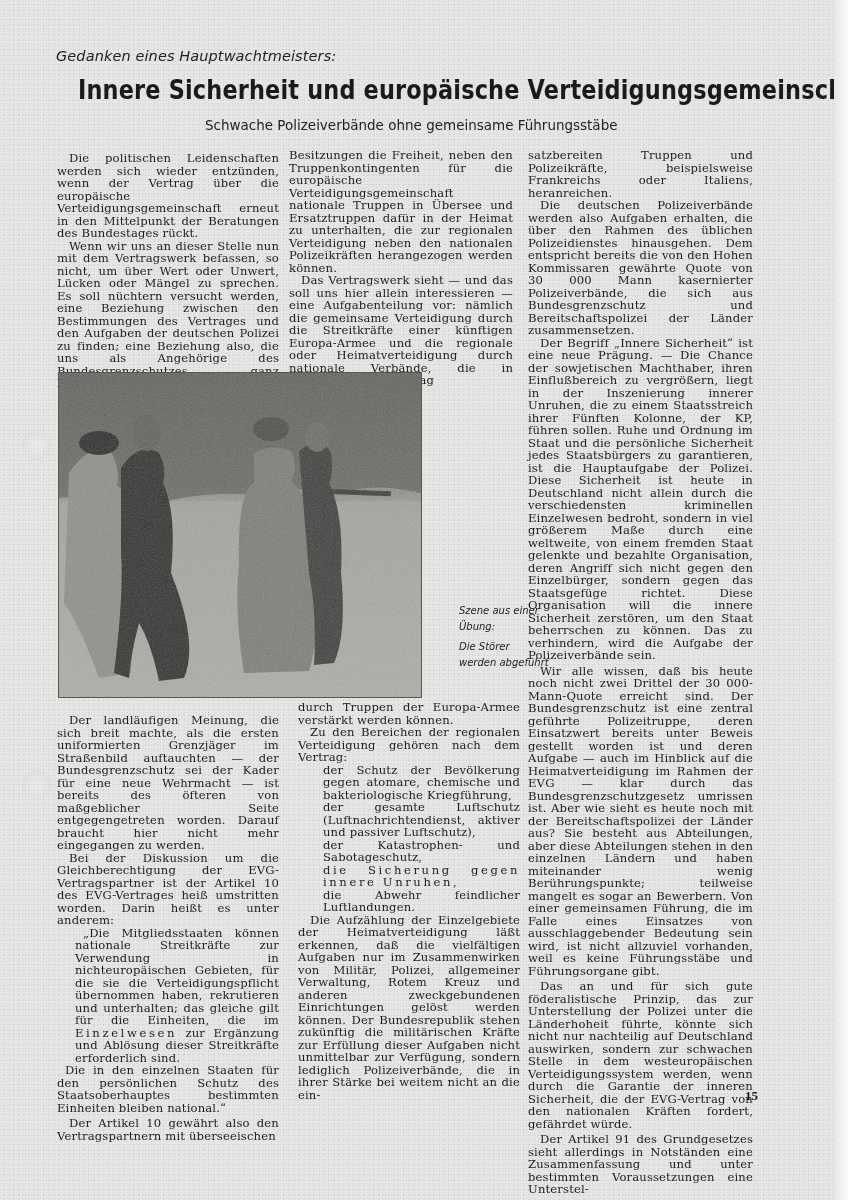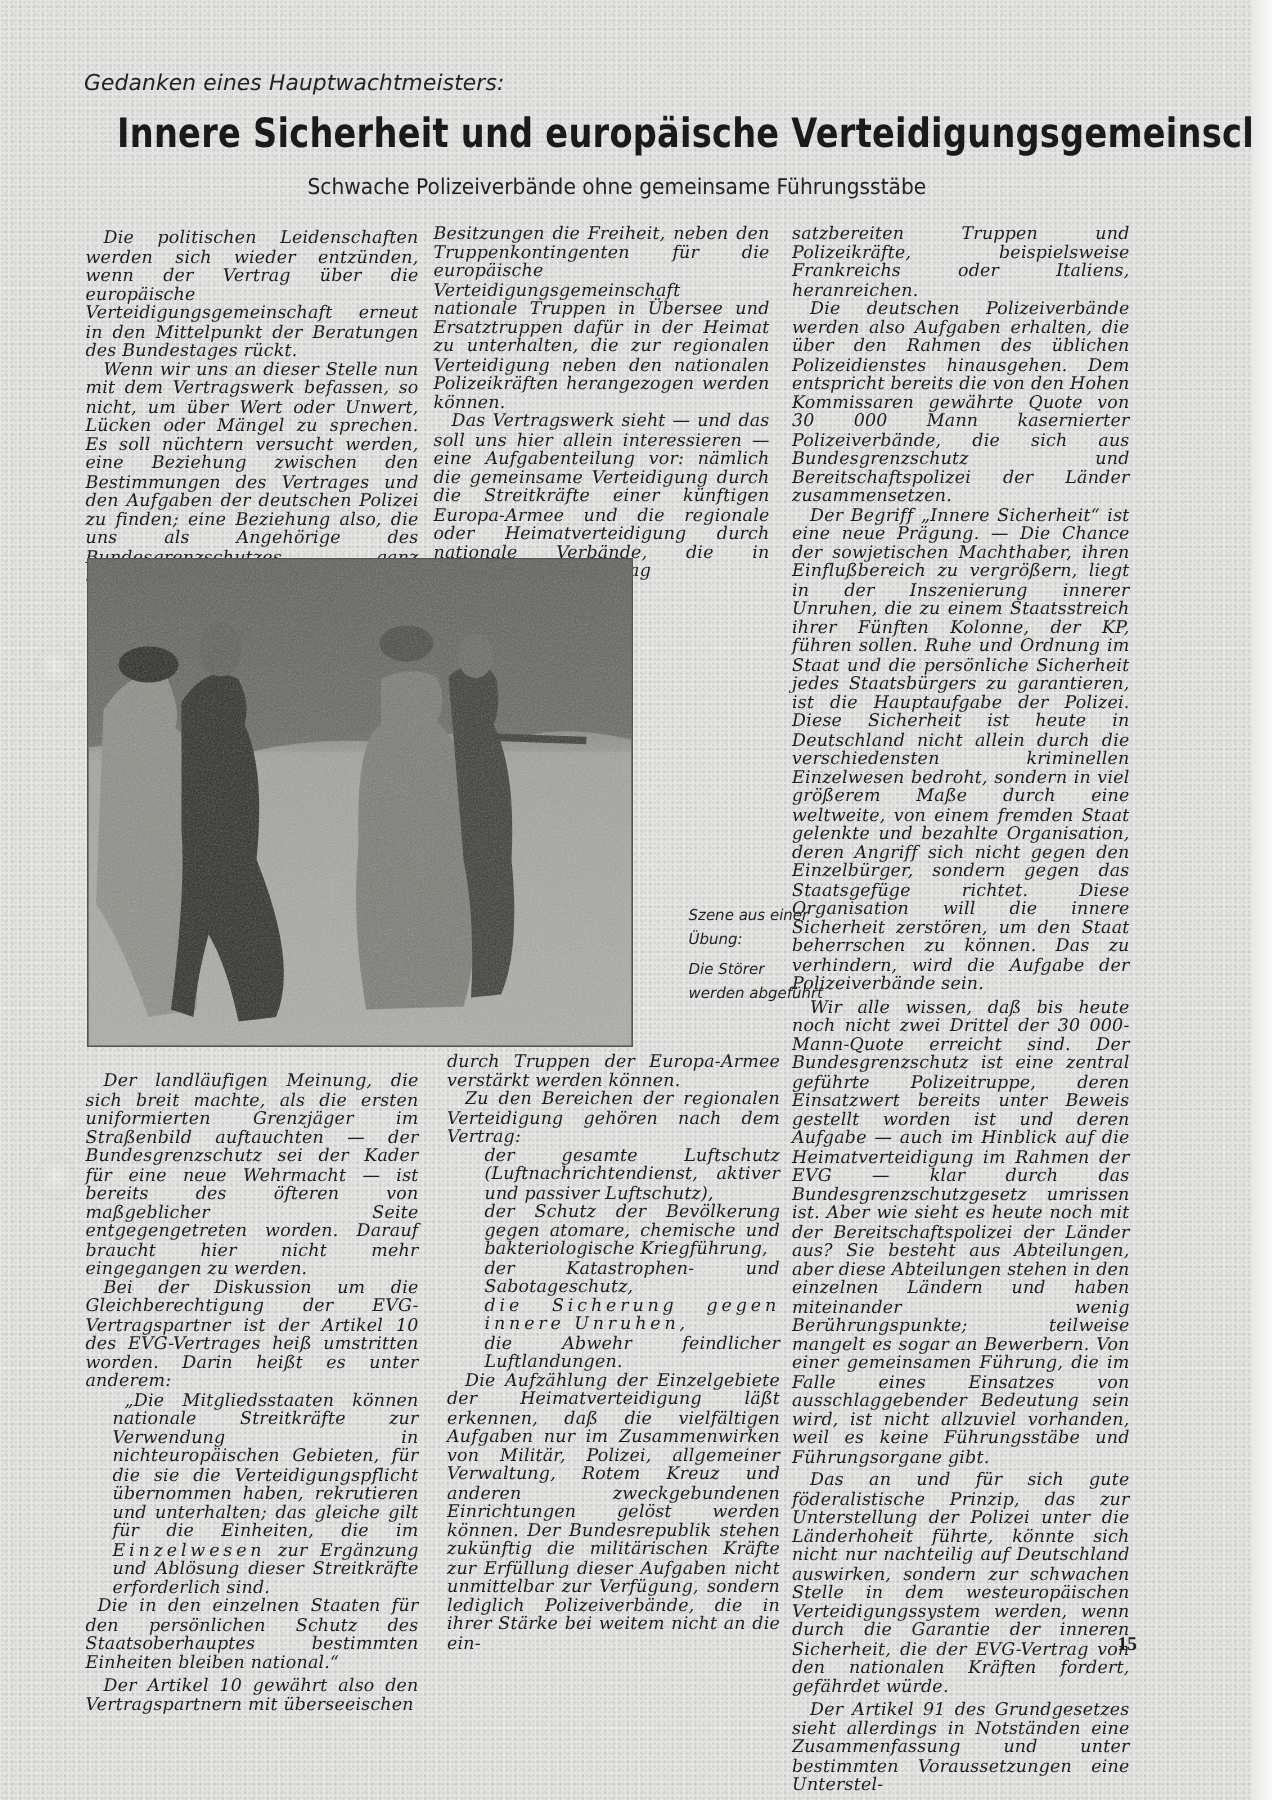--- a/index.html
+++ b/index.html
@@ -39,21 +39,20 @@
     position: absolute; left: 205px; top: 117px;
     font-family: "DejaVu Sans", sans-serif;
     font-size: 14.5px; color: #222;
     transform: scaleX(0.93); transform-origin: left top; white-space: nowrap;
   }
   .col {
     position: absolute;
     font-size: 11.6px; line-height: 12.5px;
     text-align: justify; hyphens: none;
     letter-spacing: 0.15px;
-    font-style: italic;
   }
   .col p { margin: 0; text-indent: 12px; }
   .col p.noindent { text-indent: 0; }
   .col p.gap { margin-top: 3px; }
   .col p.quote { text-indent: 8px; }
   .col p.quote-first { margin-left: 18px; text-indent: 8px; }
   .col ul.list { list-style: none; margin: 0 0 0 25px; padding: 0; }
   .col ul.list li { text-align: justify; }
   .spaced { letter-spacing: 2.6px; }
   #col1a { left: 57px; top: 152px; width: 222px; }
@@ -160,22 +159,22 @@
     <p>Bei der Diskussion um die Gleichberechtigung der EVG-Vertragspartner ist der Artikel 10 des EVG-Vertrages heiß umstritten worden. Darin heißt es unter anderem:</p>
     <p class="quote-first"><span>„Die Mitgliedsstaaten können nationale Streitkräfte zur Verwendung in nichteuropäischen Gebieten, für die sie die Verteidigungspflicht übernommen haben, rekrutieren und unterhalten; das gleiche gilt für die Einheiten, die im </span><span class="spaced">Einzelwesen</span><span> zur Ergänzung und Ablösung dieser Streitkräfte erforderlich sind.</span></p>
     <p class="quote">Die in den einzelnen Staaten für den persönlichen Schutz des Staatsoberhauptes bestimmten Einheiten bleiben national.“</p>
     <p class="gap">Der Artikel 10 gewährt also den Vertragspartnern mit überseeischen</p>
   </div>
 
   <div class="col" id="col2b">
     <p class="noindent">durch Truppen der Europa-Armee verstärkt werden können.</p>
     <p>Zu den Bereichen der regionalen Verteidigung gehören nach dem Vertrag:</p>
     <ul class="list">
+      <li>der Schutz der Bevölkerung gegen atomare, chemische und bakteriologische Kriegführung,</li>
       <li>der gesamte Luftschutz (Luftnachrichtendienst, aktiver und passiver Luftschutz),</li>
-      <li>der Schutz der Bevölkerung gegen atomare, chemische und bakteriologische Kriegführung,</li>
       <li>der Katastrophen- und Sabotageschutz,</li>
       <li class="spaced">die Sicherung gegen innere Unruhen,</li>
       <li>die Abwehr feindlicher Luftlandungen.</li>
     </ul>
     <p>Die Aufzählung der Einzelgebiete der Heimatverteidigung läßt erkennen, daß die vielfältigen Aufgaben nur im Zusammenwirken von Militär, Polizei, allgemeiner Verwaltung, Rotem Kreuz und anderen zweckgebundenen Einrichtungen gelöst werden können. Der Bundesrepublik stehen zukünftig die militärischen Kräfte zur Erfüllung dieser Aufgaben nicht unmittelbar zur Verfügung, sondern lediglich Polizeiverbände, die in ihrer Stärke bei weitem nicht an die ein-</p>
   </div>
 
   <div class="pagenum">15</div>
   <div class="edge-right"></div>
 </div>

